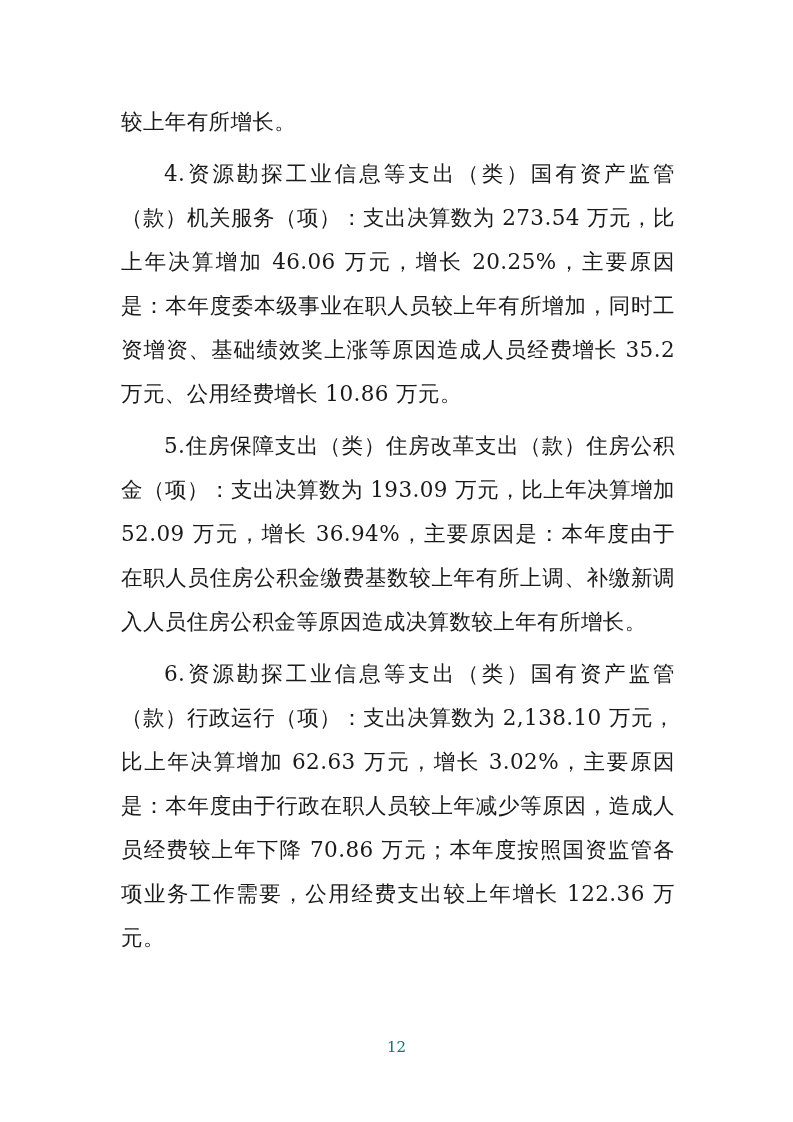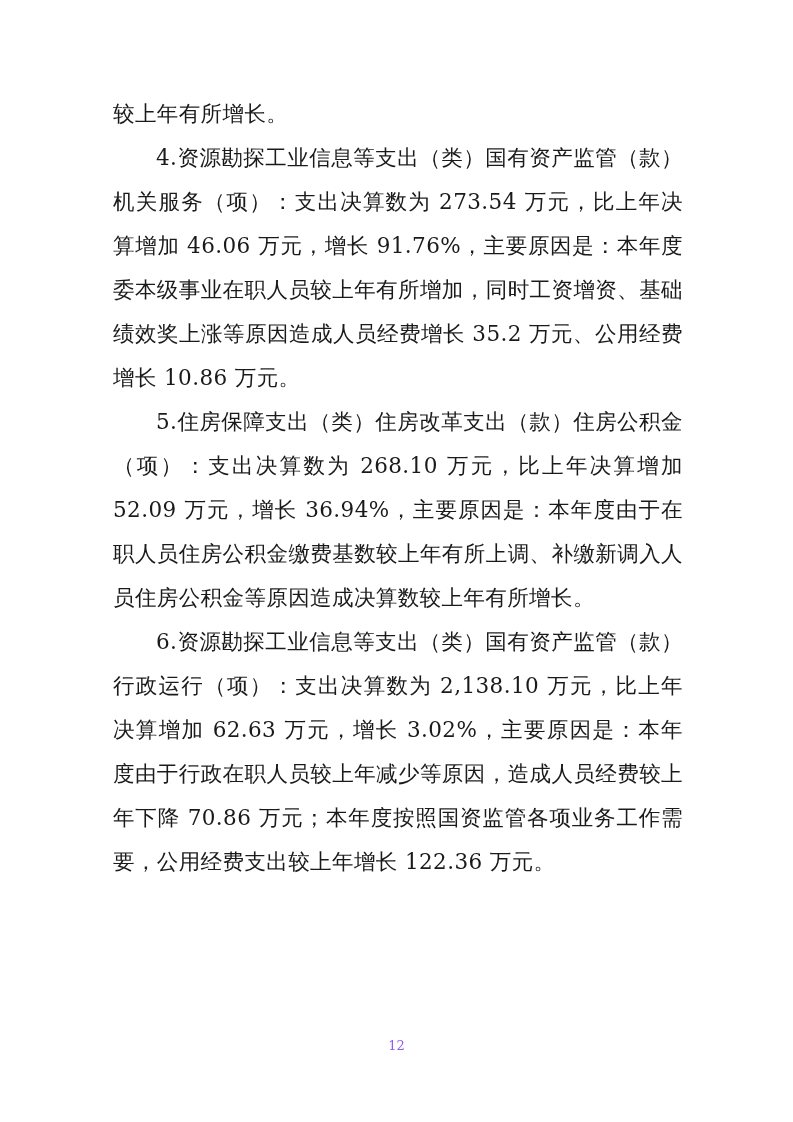--- a/index.html
+++ b/index.html
@@ -28,41 +28,41 @@
     left: 113px;
     top: 92px;
     width: 570px;
   }
   .para {
     font-size: 21.5px;
     line-height: 44px;
     letter-spacing: 0.4px;
     text-align: justify;
     text-justify: inter-ideograph;
-    margin: 0;
+    margin: 8px;
     white-space: normal;
   }
   .para.indent {
     text-indent: 2em;
   }
   .page-number {
     position: absolute;
     left: 0;
     right: 0;
     top: 1038px;
     text-align: center;
-    font-size: 13px;
+    font-size: 15px;
     font-family: "DejaVu Serif", "Liberation Serif", serif;
-    color: #8b5cf6;
+    color: #0f766e;
   }
 </style>
 </head>
 <body>
 
 <div class="page">
   <div class="content">
     <p class="para">较上年有所增长。</p>
-    <p class="para indent">4.资源勘探工业信息等支出（类）国有资产监管（款）机关服务（项）：支出决算数为 273.54 万元，比上年决算增加 46.06 万元，增长 91.76%，主要原因是：本年度委本级事业在职人员较上年有所增加，同时工资增资、基础绩效奖上涨等原因造成人员经费增长 35.2 万元、公用经费增长 10.86 万元。</p>
-    <p class="para indent">5.住房保障支出（类）住房改革支出（款）住房公积金（项）：支出决算数为 268.10 万元，比上年决算增加 52.09 万元，增长 36.94%，主要原因是：本年度由于在职人员住房公积金缴费基数较上年有所上调、补缴新调入人员住房公积金等原因造成决算数较上年有所增长。</p>
+    <p class="para indent">4.资源勘探工业信息等支出（类）国有资产监管（款）机关服务（项）：支出决算数为 273.54 万元，比上年决算增加 46.06 万元，增长 20.25%，主要原因是：本年度委本级事业在职人员较上年有所增加，同时工资增资、基础绩效奖上涨等原因造成人员经费增长 35.2 万元、公用经费增长 10.86 万元。</p>
+    <p class="para indent">5.住房保障支出（类）住房改革支出（款）住房公积金（项）：支出决算数为 193.09 万元，比上年决算增加 52.09 万元，增长 36.94%，主要原因是：本年度由于在职人员住房公积金缴费基数较上年有所上调、补缴新调入人员住房公积金等原因造成决算数较上年有所增长。</p>
     <p class="para indent">6.资源勘探工业信息等支出（类）国有资产监管（款）行政运行（项）：支出决算数为 2,138.10 万元，比上年决算增加 62.63 万元，增长 3.02%，主要原因是：本年度由于行政在职人员较上年减少等原因，造成人员经费较上年下降 70.86 万元；本年度按照国资监管各项业务工作需要，公用经费支出较上年增长 122.36 万元。</p>
   </div>
   <div class="page-number">12</div>
 </div>
 
 </body></html>

